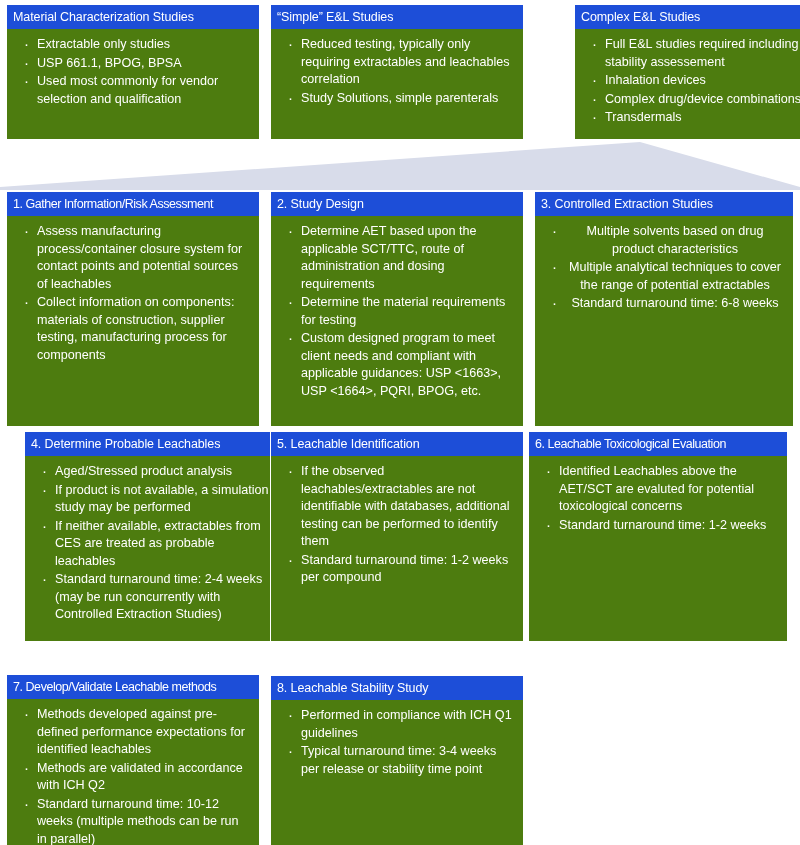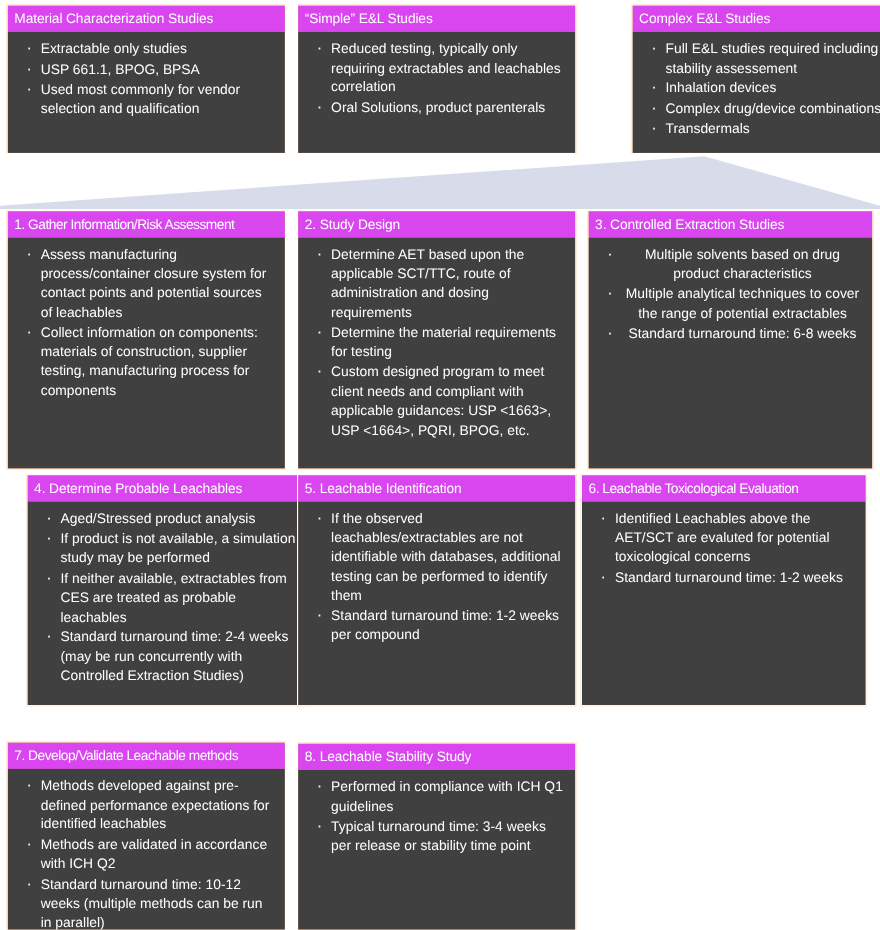--- a/index.html
+++ b/index.html
@@ -25,37 +25,37 @@
   
   .card {
     position: absolute;
     background: #f5a96a;
     border: 1px solid #ffffff;
     display: flex;
     flex-direction: column;
     overflow: hidden;
   }
   .card-header {
-    background: #d946ef;
+    background: #1d4ed8;
     color: #ffffff;
     font-size: 12.5px;
     line-height: 19px;
     height: 21px;
     padding: 12px 6px;
     white-space: nowrap;
     overflow: hidden;
     display: flex;
     align-items: center;
     letter-spacing: -0.1px;
   }
   .card-header.tight { letter-spacing: -0.45px; }
   .card-body {
     flex: 1 1 auto;
     padding: 7px 8px 6px 8px;
-    background: #404040;
+    background: #4d7c0f;
   }
   ul.bullets {
     margin: 0;
     padding: 0;
     list-style: none;
   }
   ul.bullets > li {
     position: relative;
     color: #ffffff;
     font-size: 12.6px;
@@ -97,21 +97,21 @@
         <li>Used most commonly for vendor selection and qualification</li>
       </ul>
     </div>
   </div>
 
   <div class="card" style="left:270px; top:4px; width:254px; height:136px;">
     <div class="card-header">“Simple” E&amp;L Studies</div>
     <div class="card-body">
       <ul class="bullets">
         <li>Reduced testing, typically only requiring extractables and leachables correlation</li>
-        <li>Oral Solutions, product parenterals</li>
+        <li>Study Solutions, simple parenterals</li>
       </ul>
     </div>
   </div>
 
   <div class="card" style="left:534px; top:4px; width:260px; height:136px;margin-left:40px;">
     <div class="card-header">Complex E&amp;L Studies</div>
     <div class="card-body">
       <ul class="bullets">
         <li>Full E&amp;L studies required including stability assessement</li>
         <li>Inhalation devices</li>

